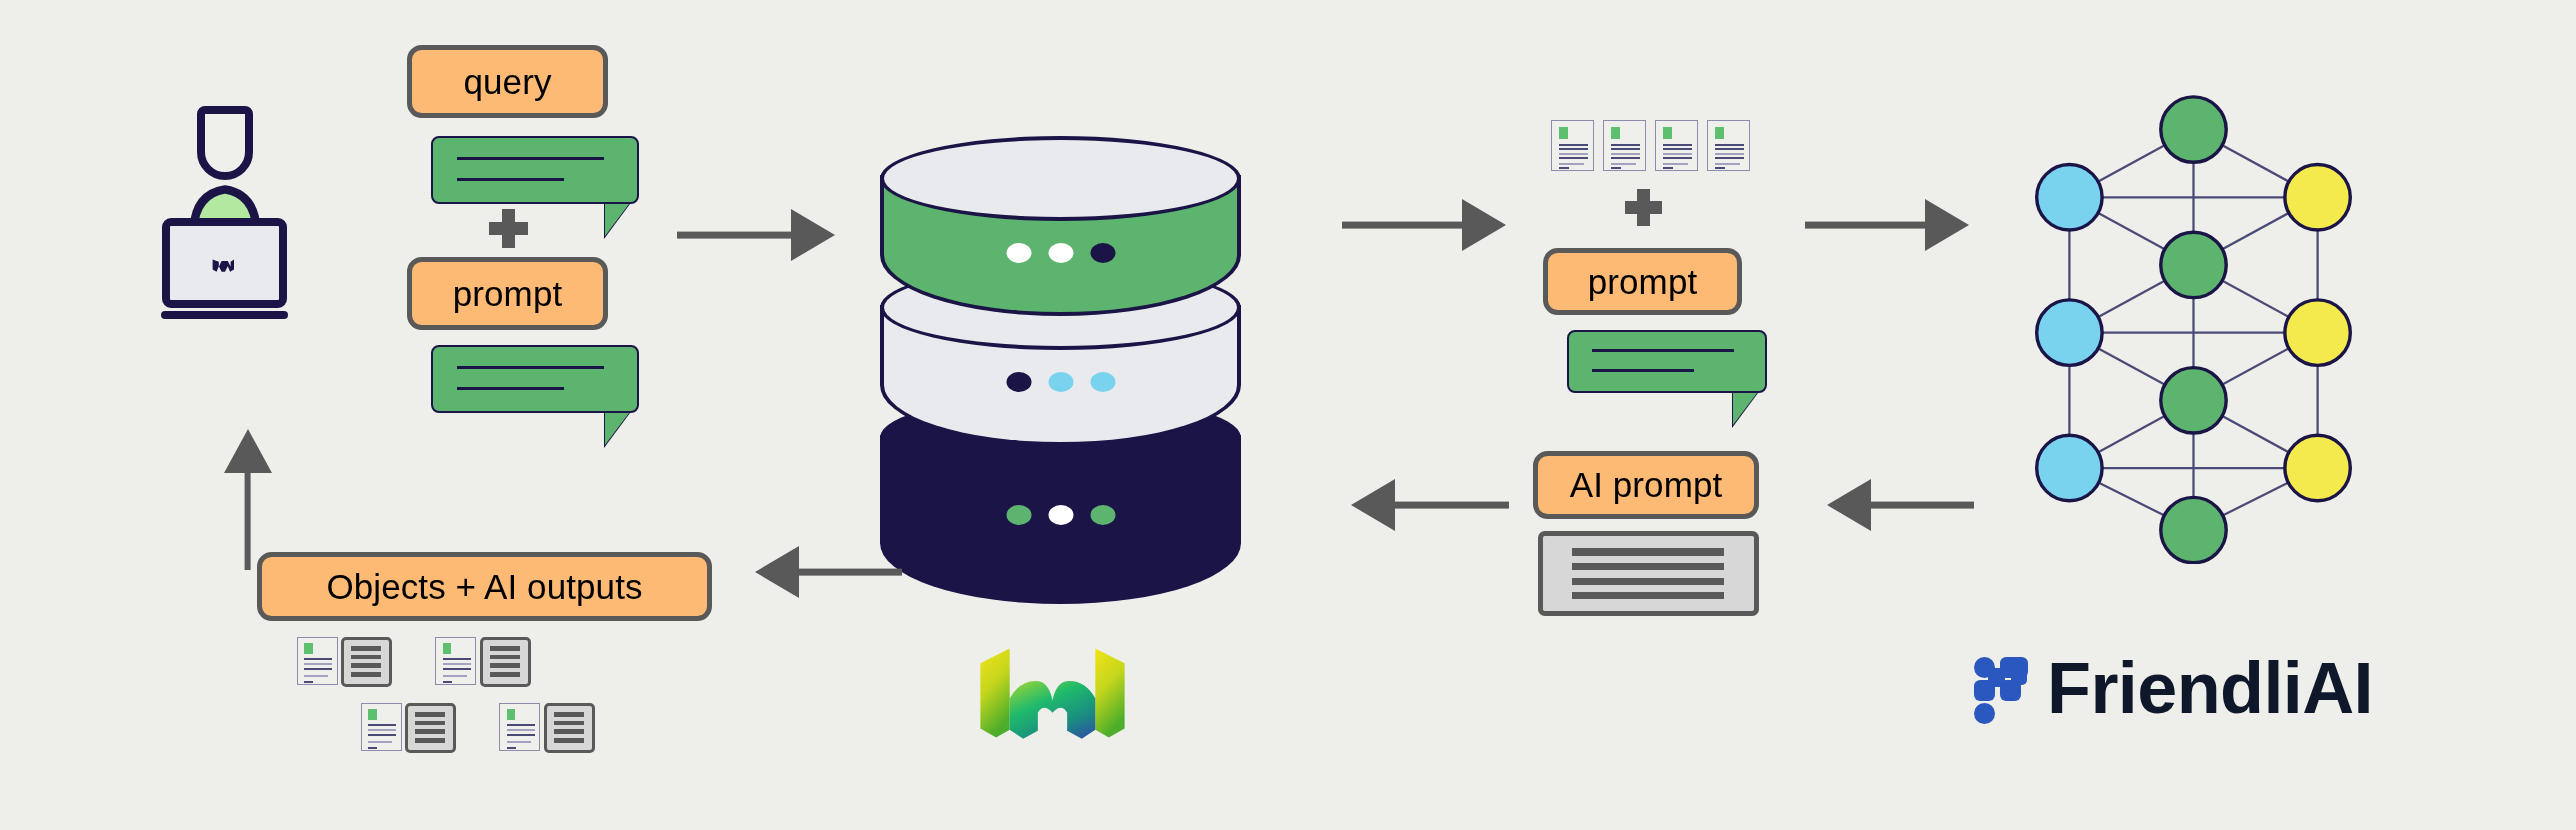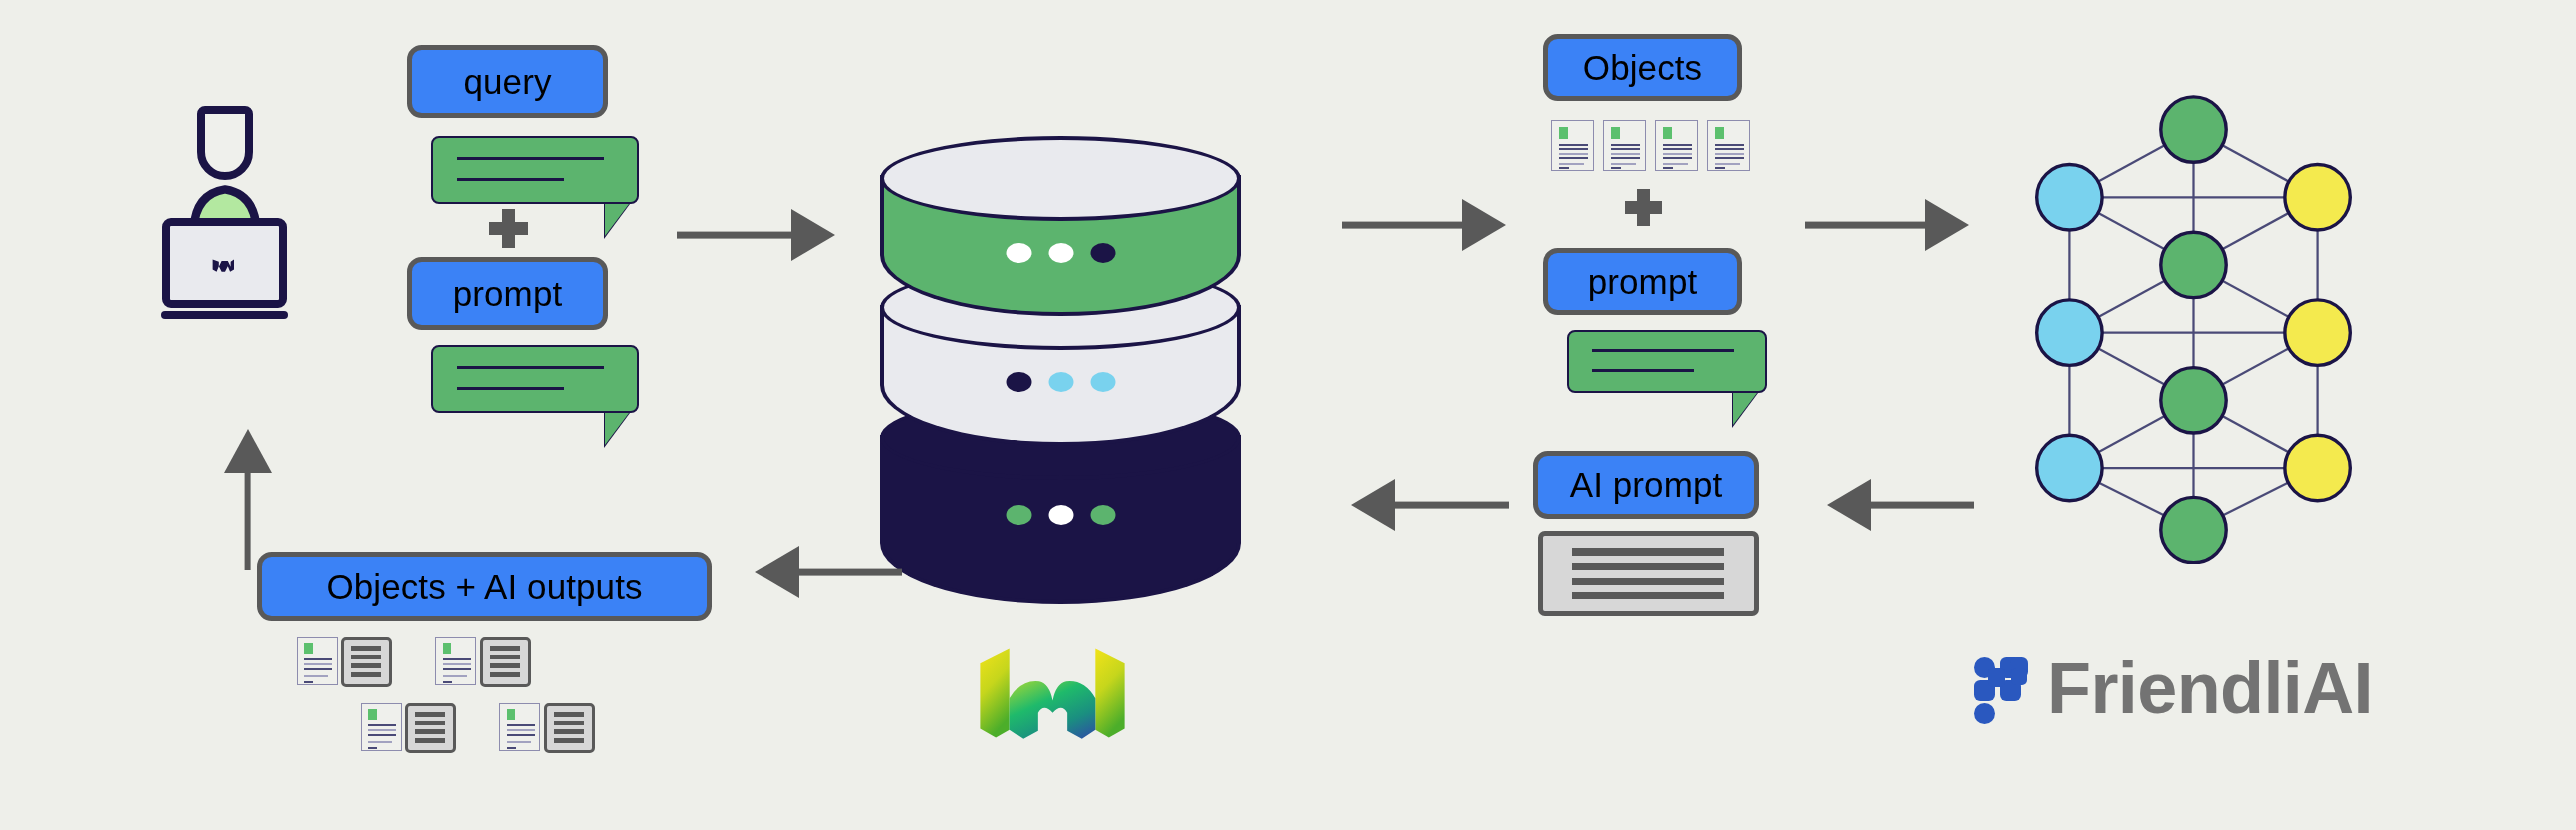--- a/index.html
+++ b/index.html
@@ -8,21 +8,21 @@
     background:#eeefea;
     font-family:"Liberation Sans", sans-serif;
     overflow:hidden;
     position:relative;
   }
   .stage{position:absolute;left:0;top:0;width:2576px;height:830px;}
 
   
   .pill{
     position:absolute;
-    background:#3b82f6;
+    background:#fdba74;
     border:5.6px solid #595959;
     border-radius:14.7px;
     display:flex;align-items:center;justify-content:center;
     color:#000;
     font-size:35px;
     letter-spacing:0.1px;
     white-space:nowrap;
     box-sizing:border-box;
   }
 
@@ -106,21 +106,21 @@
   .outcard{position:relative;background:#d7d7d7;border:5px solid #595959;border-radius:6.8px;box-sizing:border-box;}
   .outcard .ol{position:absolute;background:#595959;}
 
   
   .net{position:absolute;}
 
   
   .friendli{position:absolute;display:flex;align-items:center;gap:19px;}
   .friendli .mark{position:relative;width:54px;height:67px;}
   .friendli .mark span{position:absolute;background:#2a58bf;}
-  .friendli .wordmark{font-size:72px;color:#737373;font-weight:bold;letter-spacing:-0.6px;
+  .friendli .wordmark{font-size:72px;color:#0f172a;font-weight:bold;letter-spacing:-0.6px;
     font-family:"Liberation Sans", sans-serif;}
 </style>
 </head>
 <body>
 
 <div class="stage">
 
   <div class="user" style="left:162px;top:106px;width:126px;height:215px;">
     <div class="head-shape"></div>
     <div class="shoulders">
@@ -215,21 +215,20 @@
     <path d="M6 30 L58 4 L58 148 L34 162 L6 146 Z" fill="url(#wg1)"></path>
     <path d="M262 30 L210 4 L210 148 L234 162 L262 146 Z" fill="url(#wg1)"></path>
     <path d="M58 148 L58 92 Q78 58 110 62 Q128 66 134 96 Q140 66 158 62 Q190 58 210 92 L210 148 L186 164 L160 150 L160 118 Q150 100 134 118 Q118 100 108 118 L108 150 L82 164 Z" fill="url(#wg2)"></path>
   </svg>
 
   <div class="arrow right" style="left:1342px;top:199px;width:164px;height:52px;">
     <div class="shaft" style="width:122px;"></div>
     <div class="head"></div>
   </div>
 
-  <div class="pill" style="left:1543px;top:34px;width:199px;height:67px;">Objects</div>
 
   <div class="docs-row" style="left:1551px;top:120px;gap:9px;">
     <div class="doc" style="width:43px;height:51px;">
       <div class="mark" style="left:6.8px;top:5.6px;width:9.6px;height:12.4px;"></div>
       <div class="dl" style="left:6.8px;top:22.6px;width:29px;height:2.3px;"></div>
       <div class="dl" style="left:6.8px;top:27px;width:29px;height:2.3px;"></div>
       <div class="dl light" style="left:6.8px;top:32px;width:29px;height:2.3px;"></div>
       <div class="dl" style="left:6.8px;top:36px;width:29px;height:2.3px;"></div>
       <div class="dl light" style="left:6.8px;top:42px;width:25px;height:2.3px;"></div>
       <div class="dl" style="left:6.8px;top:46px;width:10px;height:2.3px;"></div>

